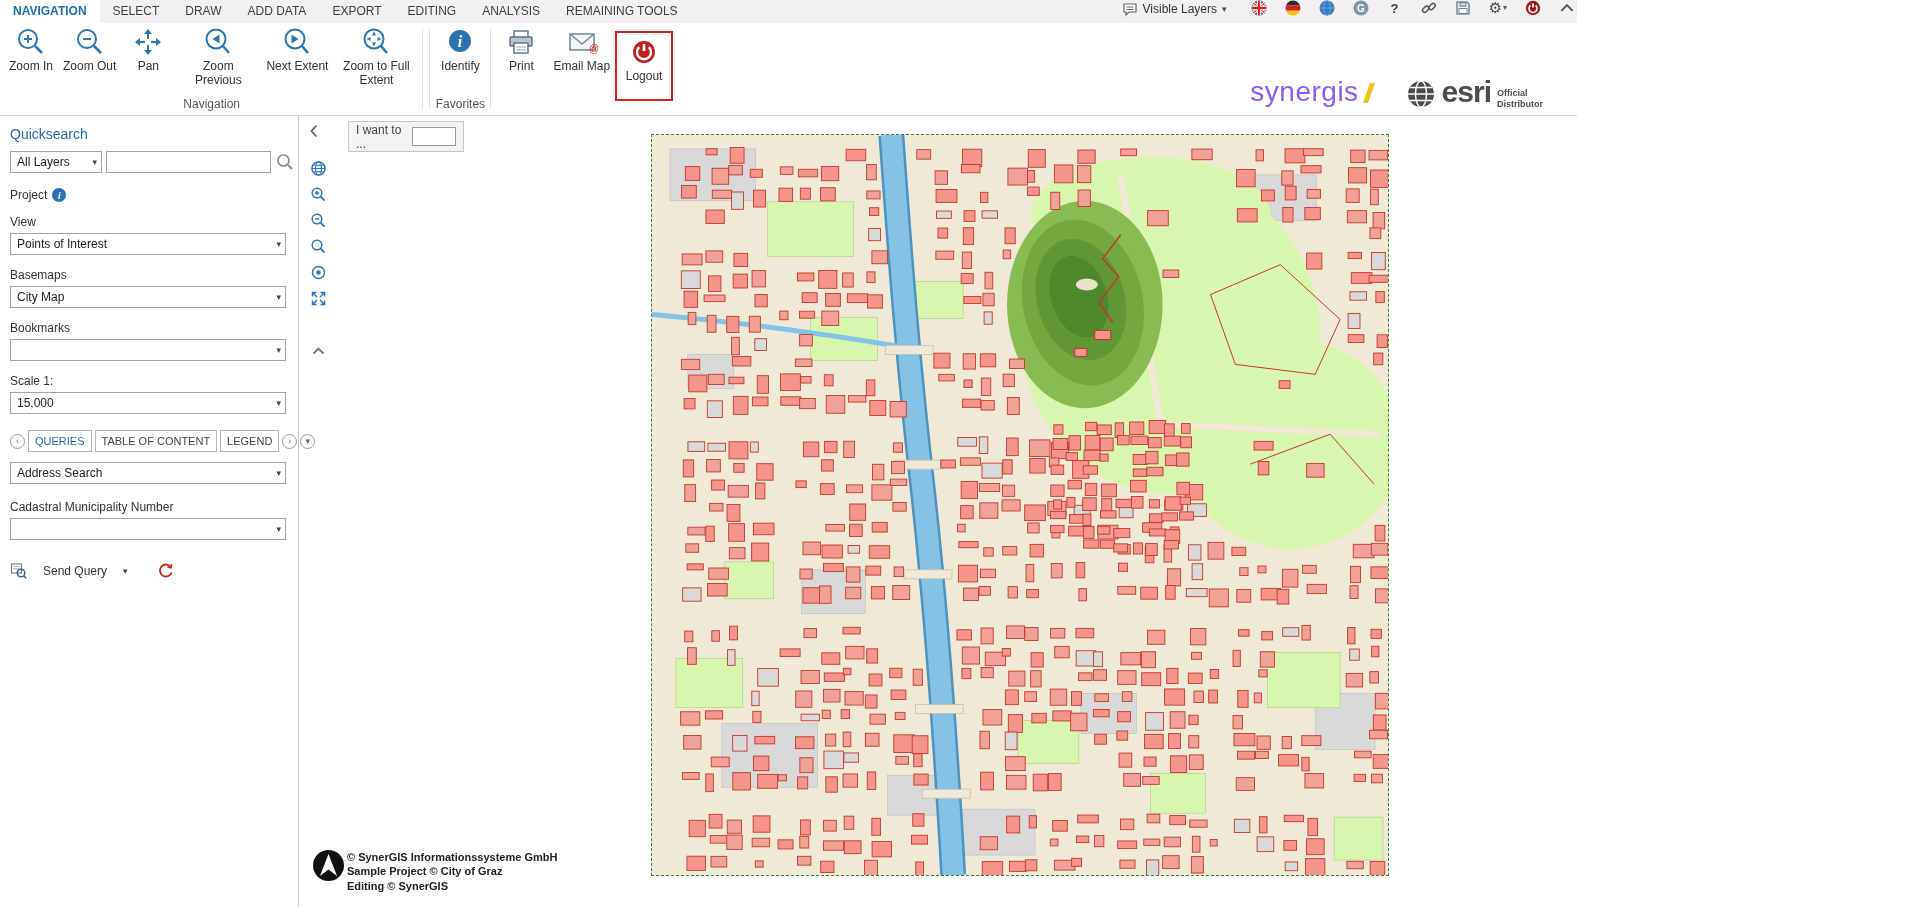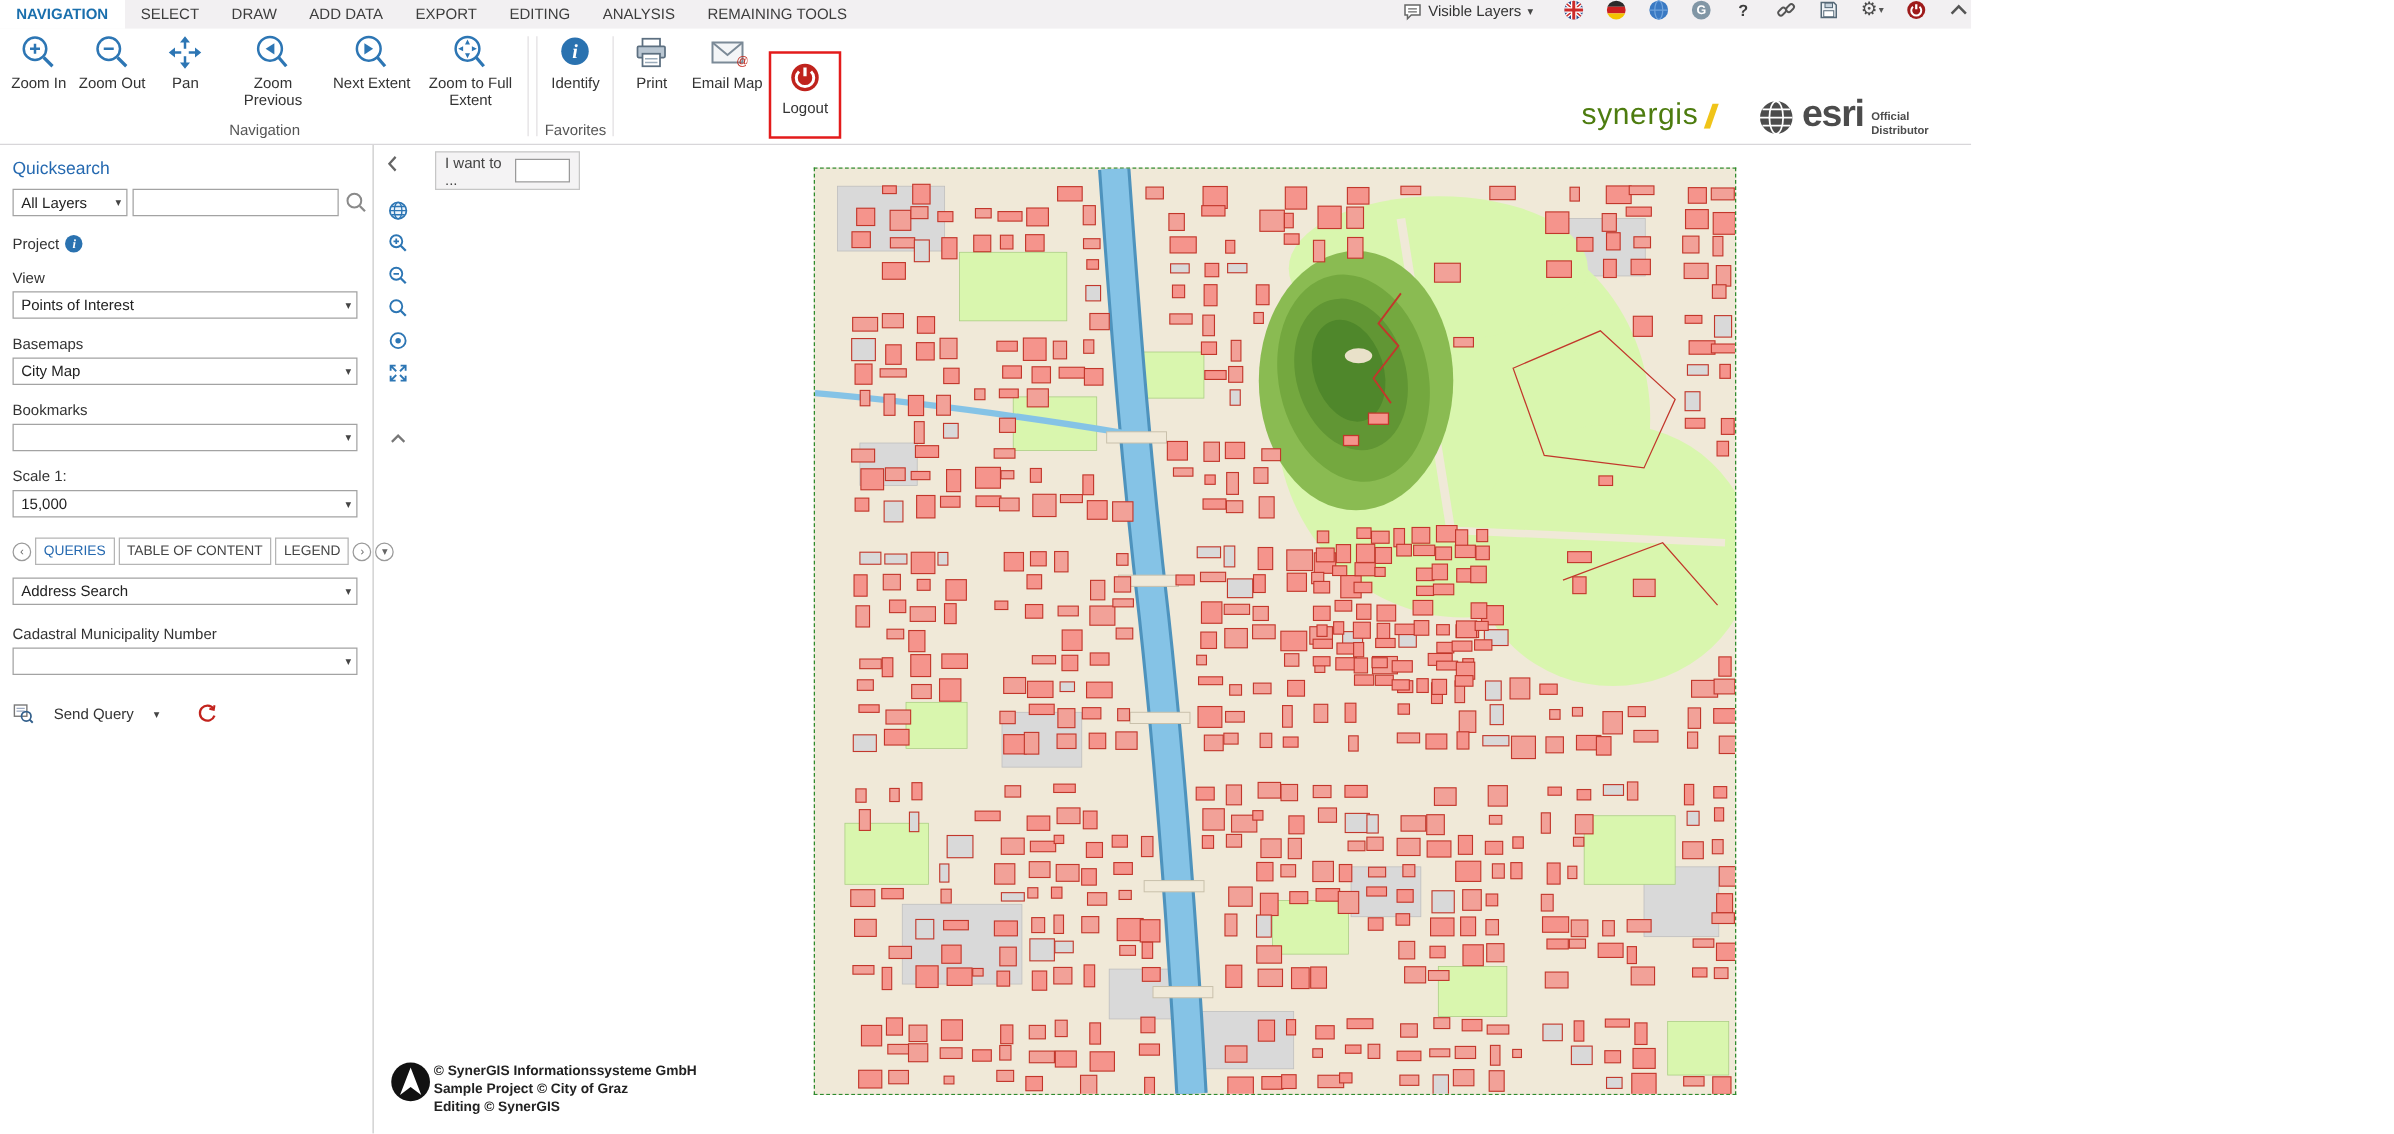--- a/index.html
+++ b/index.html
@@ -22,24 +22,24 @@
 .gear-wrap .caret{font-size:8px;color:#555}
 
 
 .ribbon{position:absolute;top:23px;left:0;right:0;height:93px;background:#fff;border-bottom:1px solid #d8d6d9;display:flex;align-items:stretch;padding-left:4px}
 .rgroup{display:flex;flex-direction:column}
 .rbtns{display:flex;align-items:flex-start;flex:1}
 .rbtn{display:flex;flex-direction:column;align-items:center;min-width:54px;max-width:86px;padding:3px 5px;font-size:12px;color:#333;text-align:center;line-height:1.15;cursor:pointer}
 .rbtn svg{width:32px;height:32px;margin-bottom:2px;flex:none}
 .glabel{font-size:12px;color:#555;text-align:center;padding:2px 0 4px;min-height:17px;margin-top:auto}
 .rsep{width:1px;background:#e2e0e2;margin:6px 3px}
-.hl-logout{border:2px solid #e31b1b;height:70px;margin-top:18px;display:flex;align-items:flex-start}
+.hl-logout{border:2px solid #e31b1b;height:70px;margin-top:8px;display:flex;align-items:flex-start}
 .brand{position:absolute;top:52px;right:34px;display:flex;align-items:center;gap:30px}
 .syn-wrap{display:flex;align-items:center;gap:2px}
-.syn-text{font-size:24px;color:#4d7c0f;letter-spacing:.5px}
+.syn-text{font-size:28px;color:#8b5cf6;letter-spacing:.5px}
 .esri-wrap{display:flex;align-items:flex-end;gap:6px}
 .esri-text{font-size:30px;font-weight:bold;color:#4c4c4c;letter-spacing:-1px}
 .esri-sub{font-size:9px;font-weight:bold;color:#4c4c4c;line-height:1.15}
 
 
 .sidebar{position:absolute;top:116px;left:0;width:299px;bottom:0;background:#fff;border-right:1px solid #c9c9c9;padding:10px 12px 11px 10px;font-size:12px;color:#333}
 .qs-title{color:#2569b0;font-size:14px;margin-bottom:9px}
 .row{display:flex;align-items:center;gap:4px}
 .fselect{position:relative;height:22px;border:1px solid #a3a3a3;background:#fff;line-height:20px;padding:0 16px 0 6px;font-size:12px;color:#222;cursor:pointer;white-space:nowrap;overflow:hidden}
 .fselect .caret{position:absolute;right:4px;top:0;line-height:20px;font-size:9px;color:#444}

